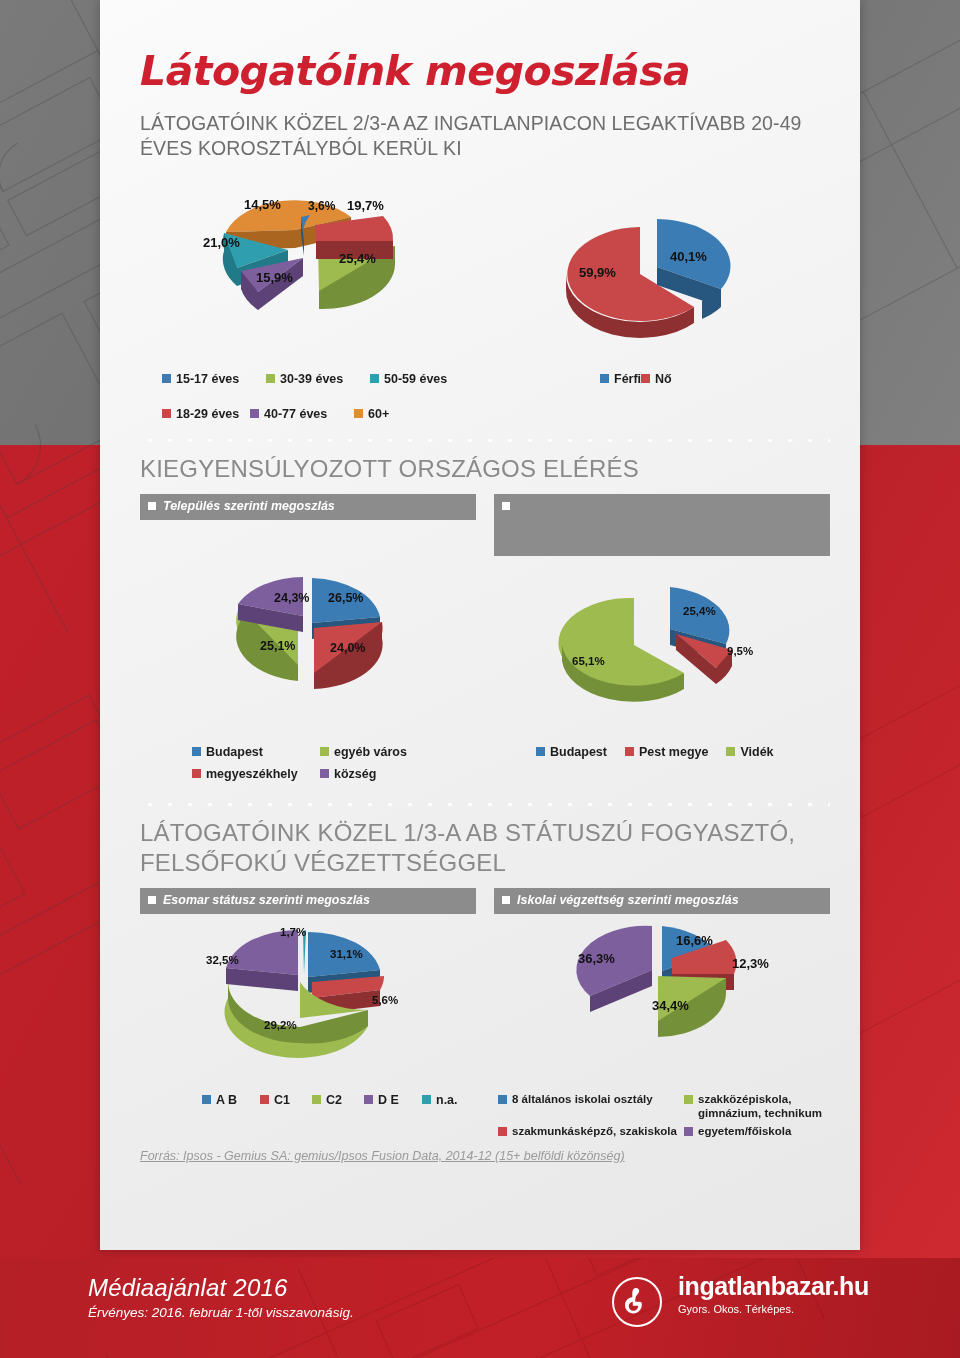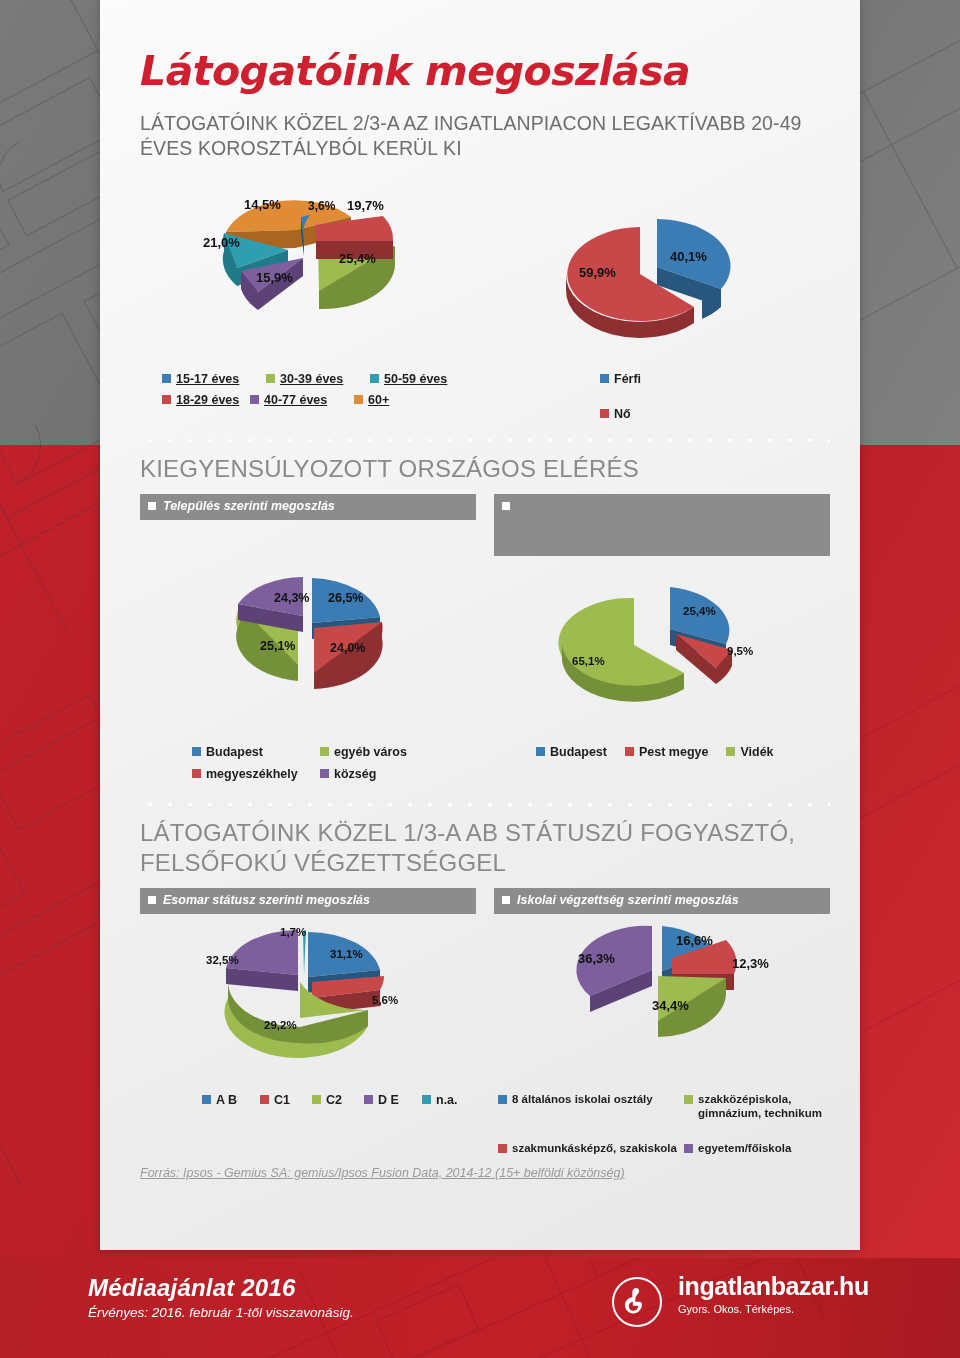--- a/index.html
+++ b/index.html
@@ -59,21 +59,21 @@
   .src{color:#9a9a9a;font-style:italic;font-size:12.5px;line-height:1.45;
     margin-top:8px;text-decoration:underline;}
 
   
   .footer{position:absolute;left:0;top:1258px;width:960px;height:100px;
     background:linear-gradient(100deg,#b51f26 0%,#c22028 55%,#a81a21 100%);
     overflow:hidden;}
   .footer .bp2{position:absolute;inset:0;opacity:.28;}
   .footer .bp2 line,.footer .bp2 rect{stroke:#7d1016;fill:none;stroke-width:1.1;}
   .f-left{position:absolute;left:88px;top:16px;color:#fff;}
-  .f-left .m{font-size:24px;font-style:italic;font-weight:bold;letter-spacing:.2px;}
+  .f-left .m{font-size:24px;font-style:italic;font-weight:normal;letter-spacing:.2px;}
   .f-left .v{font-size:13.5px;font-style:italic;margin-top:3px;}
   .f-right{position:absolute;left:612px;top:14px;display:flex;align-items:flex-start;gap:16px;}
   .logo-circ{width:46px;height:46px;border:2px solid #fff;border-radius:50%;
     position:relative;margin-top:5px;}
   .brand{color:#fff;}
   .brand .b1{font-size:25px;font-weight:bold;letter-spacing:-.4px;}
   .brand .b2{font-size:11px;margin-top:2px;}
 </style>
 </head>
 <body>
@@ -160,21 +160,21 @@
         </g>
         <g font-size="13" font-weight="bold" fill="#111" font-family="Liberation Sans, sans-serif">
           <text x="104" y="42">14,5%</text>
           <text x="168" y="43" font-size="12">3,6%</text>
           <text x="207" y="43">19,7%</text>
           <text x="199" y="96">25,4%</text>
           <text x="116" y="115">15,9%</text>
           <text x="63" y="80">21,0%</text>
         </g>
       </svg>
-      <div class="lg" style="padding-left:22px;row-gap:6px;text-decoration:underline;">
+      <div class="lg" style="padding-left:22px;row-gap:20px;">
         <div class="it" style="width:104px">
               <span class="sw" style="background:#3b7cb5"></span>
               <span>15-17 éves</span>
             </div>
         <div class="it" style="width:104px">
               <span class="sw" style="background:#9dbb4e"></span>
               <span>30-39 éves</span>
             </div>
         <div class="it" style="width:100px">
               <span class="sw" style="background:#2f9fb0"></span>
@@ -202,21 +202,21 @@
           <path d="M72 107 A74 47 0 0 0 200 140 L200 156 A74 47 0 0 1 72 123 Z" fill="#8e2f31"></path>
           <path d="M163 52 L163 100 L227 122 A74 47 0 0 0 163 52 Z" fill="#3b7cb5"></path>
           <path d="M163 100 L163 118 L227 140 L227 122 Z" fill="#27567e"></path>
           <path d="M227 122 L227 140 A74 47 0 0 1 208 152 L208 134 Z" fill="#27567e"></path>
         </g>
         <g font-size="13" font-weight="bold" fill="#111" font-family="Liberation Sans, sans-serif">
           <text x="176" y="94">40,1%</text>
           <text x="85" y="110">59,9%</text>
         </g>
       </svg>
-      <div class="lg" style="padding-left:106px;gap:20px;flex-direction:column;">
+      <div class="lg" style="padding-left:106px;">
         <div class="it">
               <span class="sw" style="background:#3b7cb5"></span>
               <span>Férfi</span>
             </div>
         <div class="it">
               <span class="sw" style="background:#c8484a"></span>
               <span>Nő</span>
             </div>
       </div>
     </div>
@@ -383,21 +383,21 @@
           <path d="M158 8 A70 44 0 0 0 96 78 L158 52 Z" fill="#7d5f9e"></path>
           <path d="M96 78 L96 94 L158 68 L158 52 Z" fill="#5c4277"></path>
         </g>
         <g font-size="13" font-weight="bold" fill="#111" font-family="Liberation Sans, sans-serif">
           <text x="182" y="27">16,6%</text>
           <text x="238" y="50">12,3%</text>
           <text x="158" y="92">34,4%</text>
           <text x="84" y="45">36,3%</text>
         </g>
       </svg>
-      <div class="lg" style="padding-left:4px;row-gap:21px;font-size:11.5px">
+      <div class="lg" style="padding-left:4px;row-gap:4px;font-size:11.5px">
         <div class="it" style="width:186px">
               <span class="sw" style="background:#3b7cb5"></span>
               <span>8 általános iskolai osztály</span>
             </div>
         <div class="it" style="width:140px">
               <span class="sw" style="background:#9dbb4e"></span>
               <span>szakközépiskola, gimnázium, technikum</span>
             </div>
         <div class="it" style="width:186px">
               <span class="sw" style="background:#c8484a"></span>

